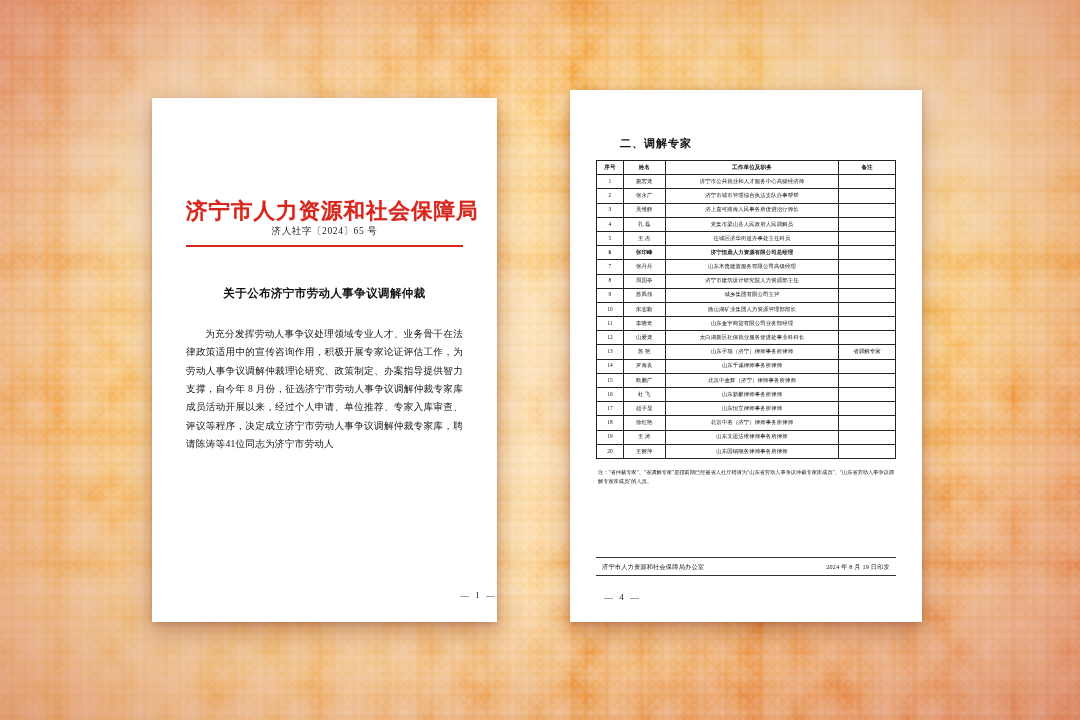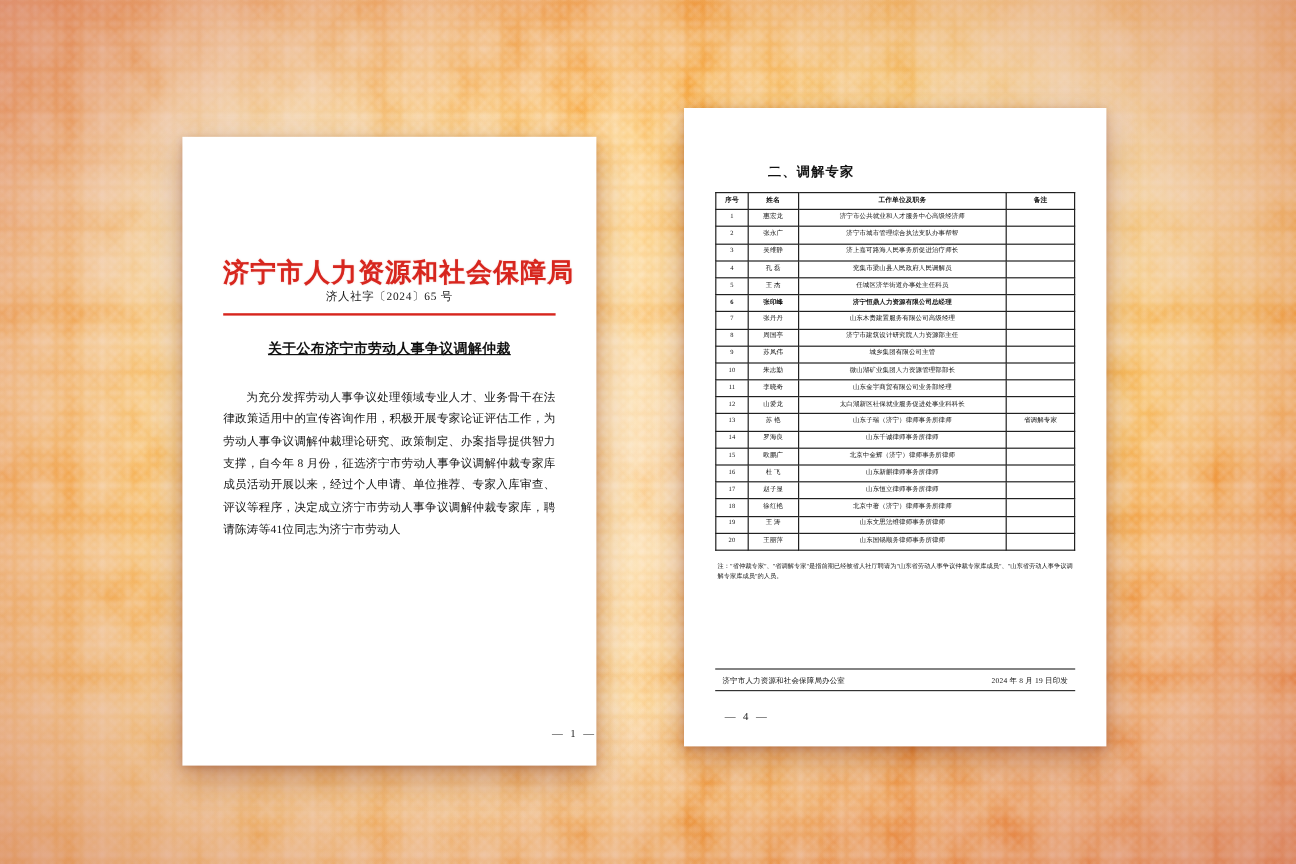--- a/index.html
+++ b/index.html
@@ -64,21 +64,21 @@
 
   
   .page {
     position: absolute;
     background: #ffffff;
     box-shadow: 0 10px 26px rgba(120,35,10,0.35), 0 2px 6px rgba(120,35,10,0.25);
   }
 
   #page-left {
     left: 152px;
-    top: 114px;
+    top: 98px;
     width: 345px;
     height: 524px;
   }
   #page-right {
     left: 570px;
     top: 90px;
     width: 352px;
     height: 532px;
   }
 
@@ -112,28 +112,27 @@
   }
 
   .red-rule {
     margin-top: 7px;
     height: 1.6px;
     background: #d7261e;
     width: 100%;
   }
 
   .doc-title {
-    margin-top: 18px;
+    margin-top: 36px;
     text-align: center;
     font-size: 11.5px;
     font-weight: bold;
     color: #111;
     line-height: 1.75;
     letter-spacing: 0.4px;
-    text-decoration: underline;
   }
 
   .doc-body {
     margin-top: 22px;
     font-size: 9.6px;
     color: #141414;
     line-height: 1.92;
     letter-spacing: 0.25px;
     text-align: justify;
   }
@@ -153,21 +152,21 @@
   #page-left .page-num { text-align: right; padding-right: 48px; bottom: 22px; }
 
   
   #page-right .page-inner { padding: 34px 26px 16px 26px; }
 
   .sec-heading {
     font-size: 11px;
     font-weight: bold;
     color: #111;
     letter-spacing: 1px;
-    margin: 12px 0 9px 44px;
+    margin: 12px 0 9px 24px;
   }
 
   table.experts {
     border-collapse: collapse;
     width: 100%;
     table-layout: fixed;
     font-size: 5.4px;
     color: #111;
   }
   table.experts th, table.experts td {

